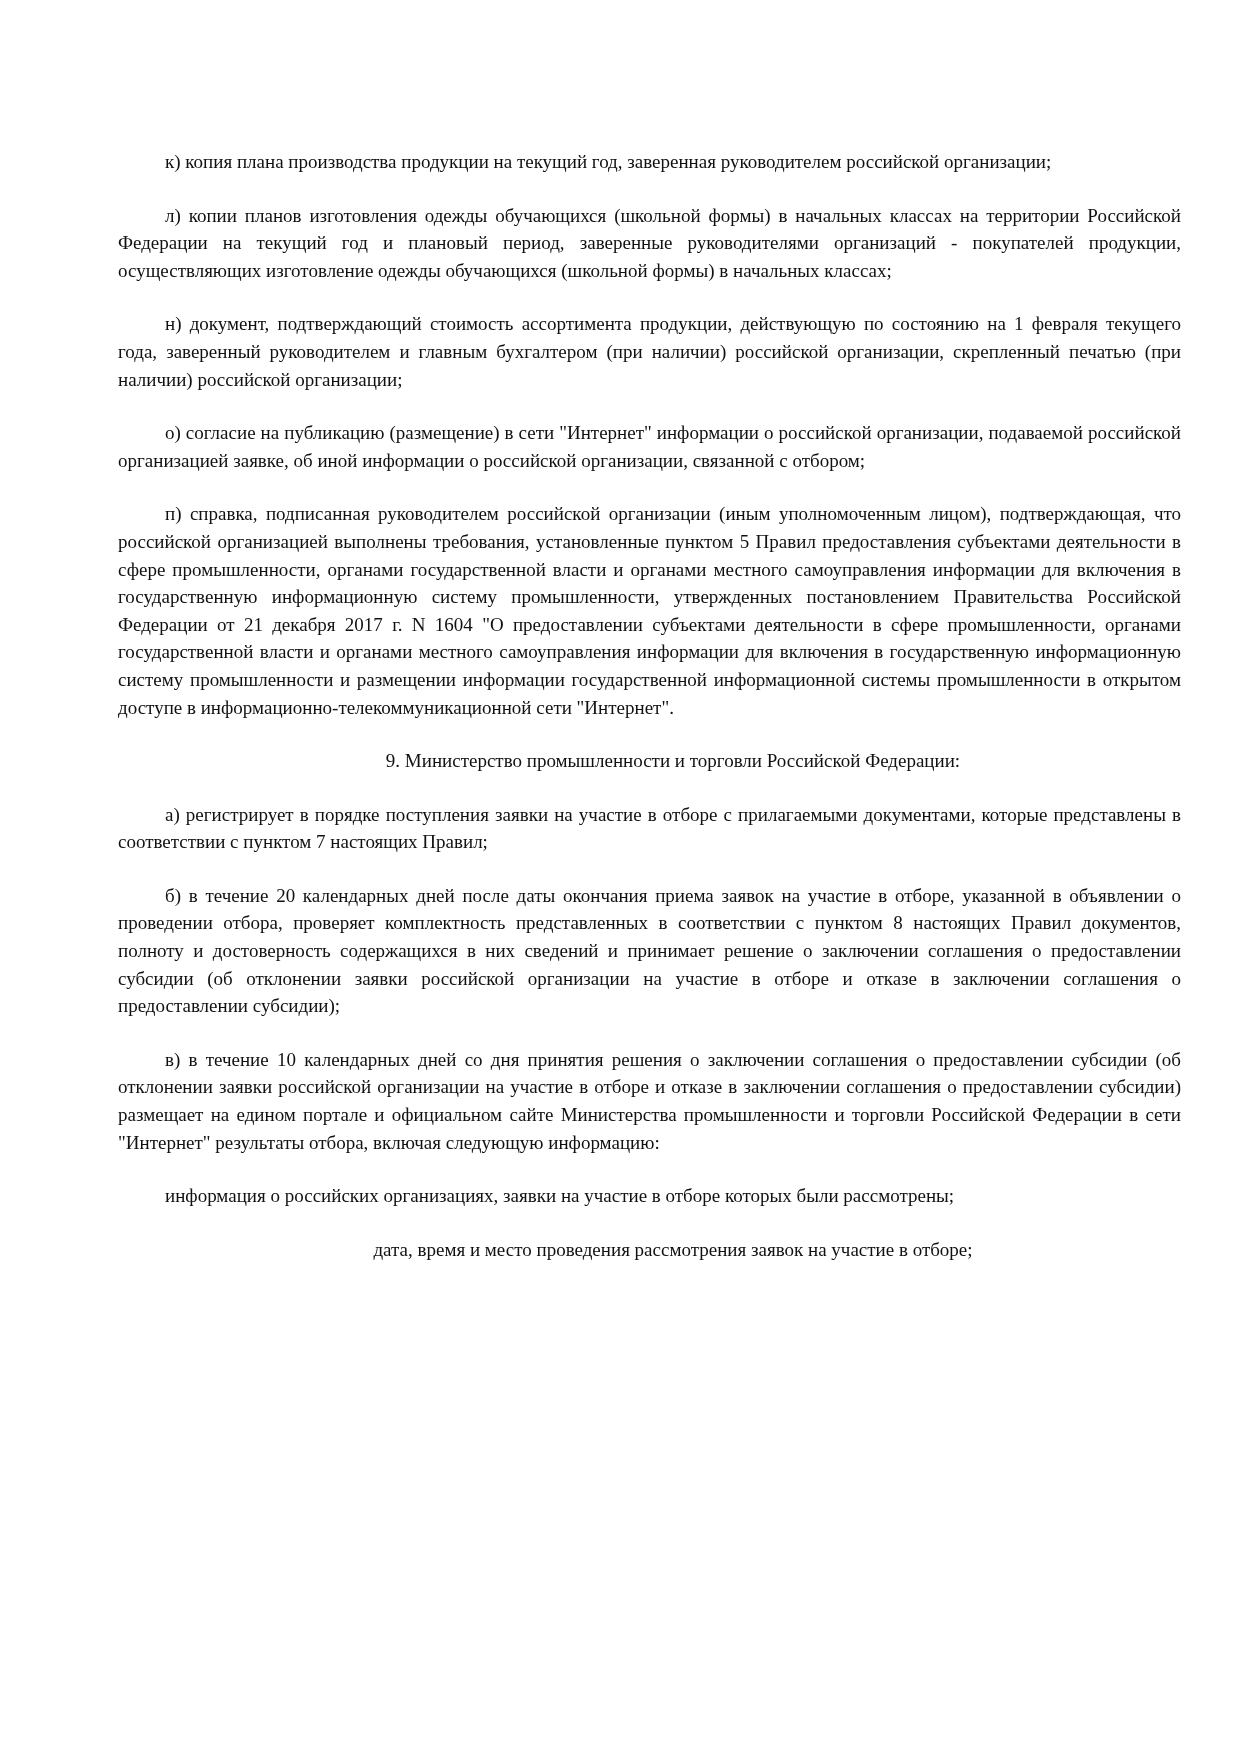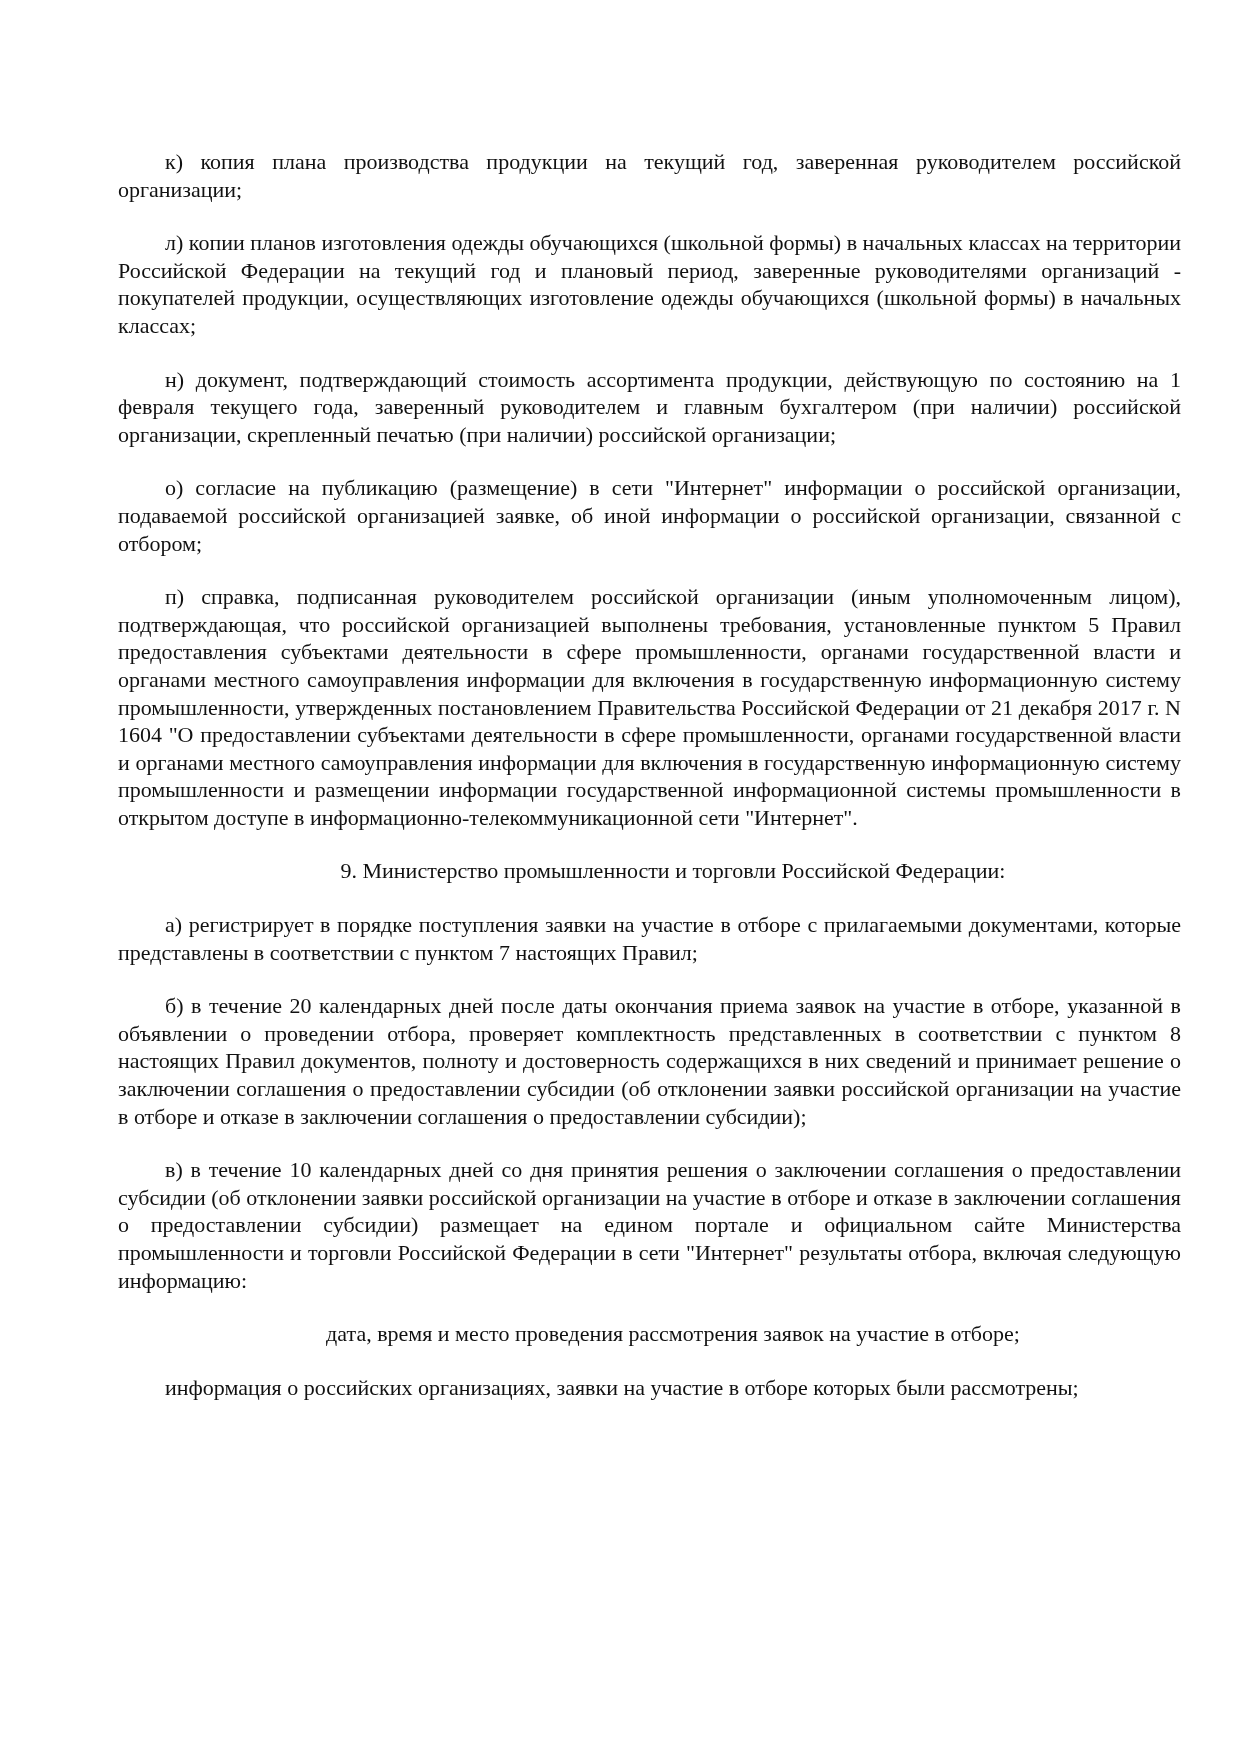--- a/index.html
+++ b/index.html
@@ -12,21 +12,21 @@
       height: 1754px;
       position: relative;
       overflow: hidden;
     }
     .page {
       position: absolute;
       left: 118px;
       top: 148px;
       width: 1063px;
       font-family: "Liberation Serif", "DejaVu Serif", serif;
-      font-size: 22px;
+      font-size: 19px;
       line-height: 27.6px;
       color: #111111;
     }
     .para {
       margin: 0 0 26px 0;
       text-align: justify;
       text-indent: 47px;
       hyphens: none;
     }
     .para.single {
@@ -39,15 +39,15 @@
 <div class="page">
   <p class="para">к) копия плана производства продукции на текущий год, заверенная руководителем российской организации;</p>
   <p class="para">л) копии планов изготовления одежды обучающихся (школьной формы) в начальных классах на территории Российской Федерации на текущий год и плановый период, заверенные руководителями организаций - покупателей продукции, осуществляющих изготовление одежды обучающихся (школьной формы) в начальных классах;</p>
   <p class="para">н) документ, подтверждающий стоимость ассортимента продукции, действующую по состоянию на 1 февраля текущего года, заверенный руководителем и главным бухгалтером (при наличии) российской организации, скрепленный печатью (при наличии) российской организации;</p>
   <p class="para">о) согласие на публикацию (размещение) в сети "Интернет" информации о российской организации, подаваемой российской организацией заявке, об иной информации о российской организации, связанной с отбором;</p>
   <p class="para">п) справка, подписанная руководителем российской организации (иным уполномоченным лицом), подтверждающая, что российской организацией выполнены требования, установленные пунктом 5 Правил предоставления субъектами деятельности в сфере промышленности, органами государственной власти и органами местного самоуправления информации для включения в государственную информационную систему промышленности, утвержденных постановлением Правительства Российской Федерации от 21 декабря 2017 г. N 1604 "О предоставлении субъектами деятельности в сфере промышленности, органами государственной власти и органами местного самоуправления информации для включения в государственную информационную систему промышленности и размещении информации государственной информационной системы промышленности в открытом доступе в информационно-телекоммуникационной сети "Интернет".</p>
   <p class="para single">9. Министерство промышленности и торговли Российской Федерации:</p>
   <p class="para">а) регистрирует в порядке поступления заявки на участие в отборе с прилагаемыми документами, которые представлены в соответствии с пунктом 7 настоящих Правил;</p>
   <p class="para">б) в течение 20 календарных дней после даты окончания приема заявок на участие в отборе, указанной в объявлении о проведении отбора, проверяет комплектность представленных в соответствии с пунктом 8 настоящих Правил документов, полноту и достоверность содержащихся в них сведений и принимает решение о заключении соглашения о предоставлении субсидии (об отклонении заявки российской организации на участие в отборе и отказе в заключении соглашения о предоставлении субсидии);</p>
   <p class="para">в) в течение 10 календарных дней со дня принятия решения о заключении соглашения о предоставлении субсидии (об отклонении заявки российской организации на участие в отборе и отказе в заключении соглашения о предоставлении субсидии) размещает на едином портале и официальном сайте Министерства промышленности и торговли Российской Федерации в сети "Интернет" результаты отбора, включая следующую информацию:</p>
+  <p class="para">информация о российских организациях, заявки на участие в отборе которых были рассмотрены;</p>
   <p class="para single">дата, время и место проведения рассмотрения заявок на участие в отборе;</p>
-  <p class="para">информация о российских организациях, заявки на участие в отборе которых были рассмотрены;</p>
 </div>
 
 </body></html>

